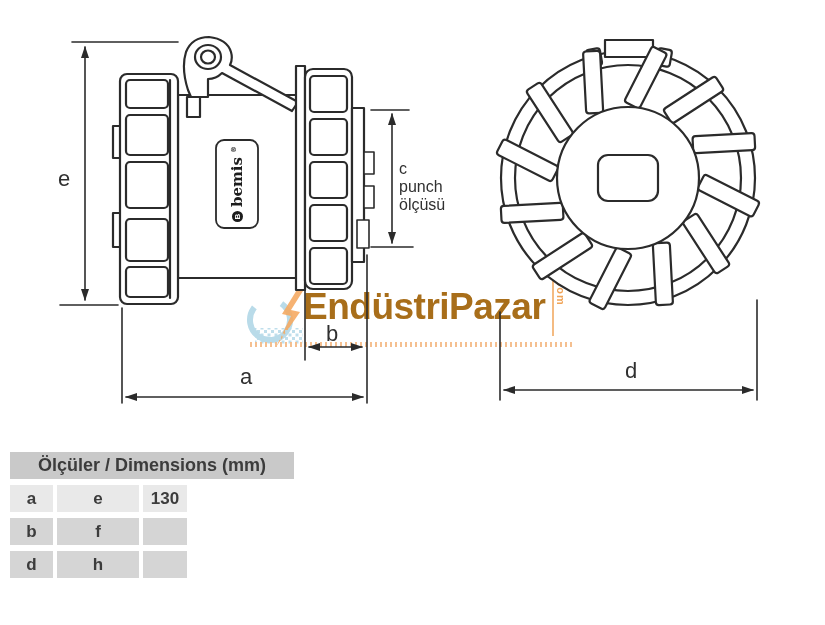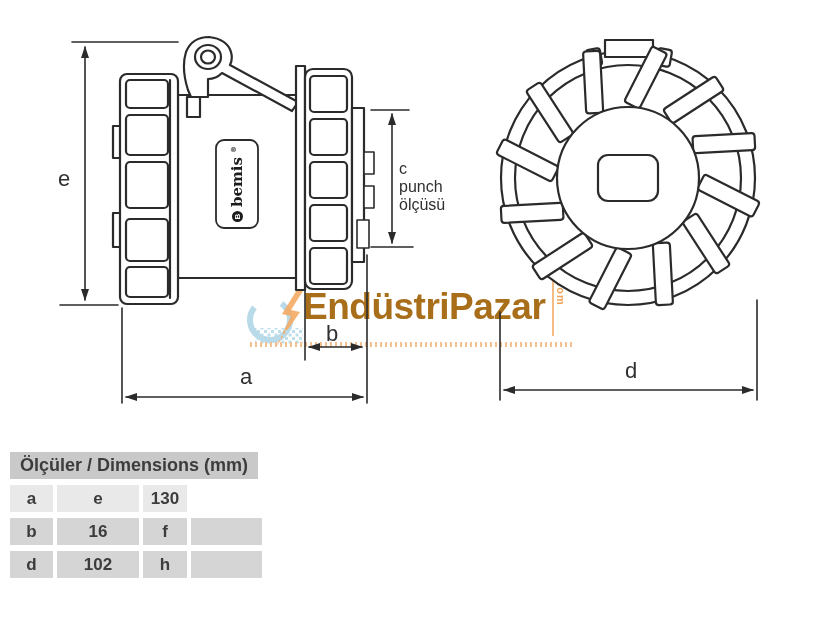--- a/index.html
+++ b/index.html
@@ -48,21 +48,21 @@
     width:11px; height:11px; background:#1d1d1d; border-radius:50%;
     color:#fff; font-size:8px; line-height:11px; text-align:center;
     font-family:"Liberation Sans", sans-serif; font-weight:700;
   }
   
   .dims-table {
     position:absolute; left:10px; top:452px; width:248px;
     font-family:"Liberation Sans", sans-serif; color:#3c3c3c;
   }
   .dims-header {
-    width:248px; height:27px; background:#c9c9c9;
+    width:284px; height:27px; background:#c9c9c9;
     display:flex; align-items:center; justify-content:center;
     font-size:18px; font-weight:700;
   }
   .dims-row {
     margin-top:6px; display:grid; grid-template-columns:43px 82px 44px 71px;
     column-gap:4px; height:27px;
   }
   .cell {
     display:flex; align-items:center; justify-content:center;
     font-size:17px; font-weight:700;
@@ -237,25 +237,23 @@
   <div class="dims-table">
     <div class="dims-header">Ölçüler / Dimensions (mm)</div>
 
     <div class="dims-row row-light">
       <div class="cell">a</div>
       <div class="cell">e</div>
       <div class="cell">130</div>
     </div>
     <div class="dims-row row-dark">
       <div class="cell">b</div>
-      <div class="cell">16</div>
       <div class="cell">f</div>
       <div class="cell"></div>
     </div>
     <div class="dims-row row-dark">
       <div class="cell">d</div>
-      <div class="cell">102</div>
       <div class="cell">h</div>
       <div class="cell"></div>
     </div>
   </div>
 
 </div>
 
 </body></html>

